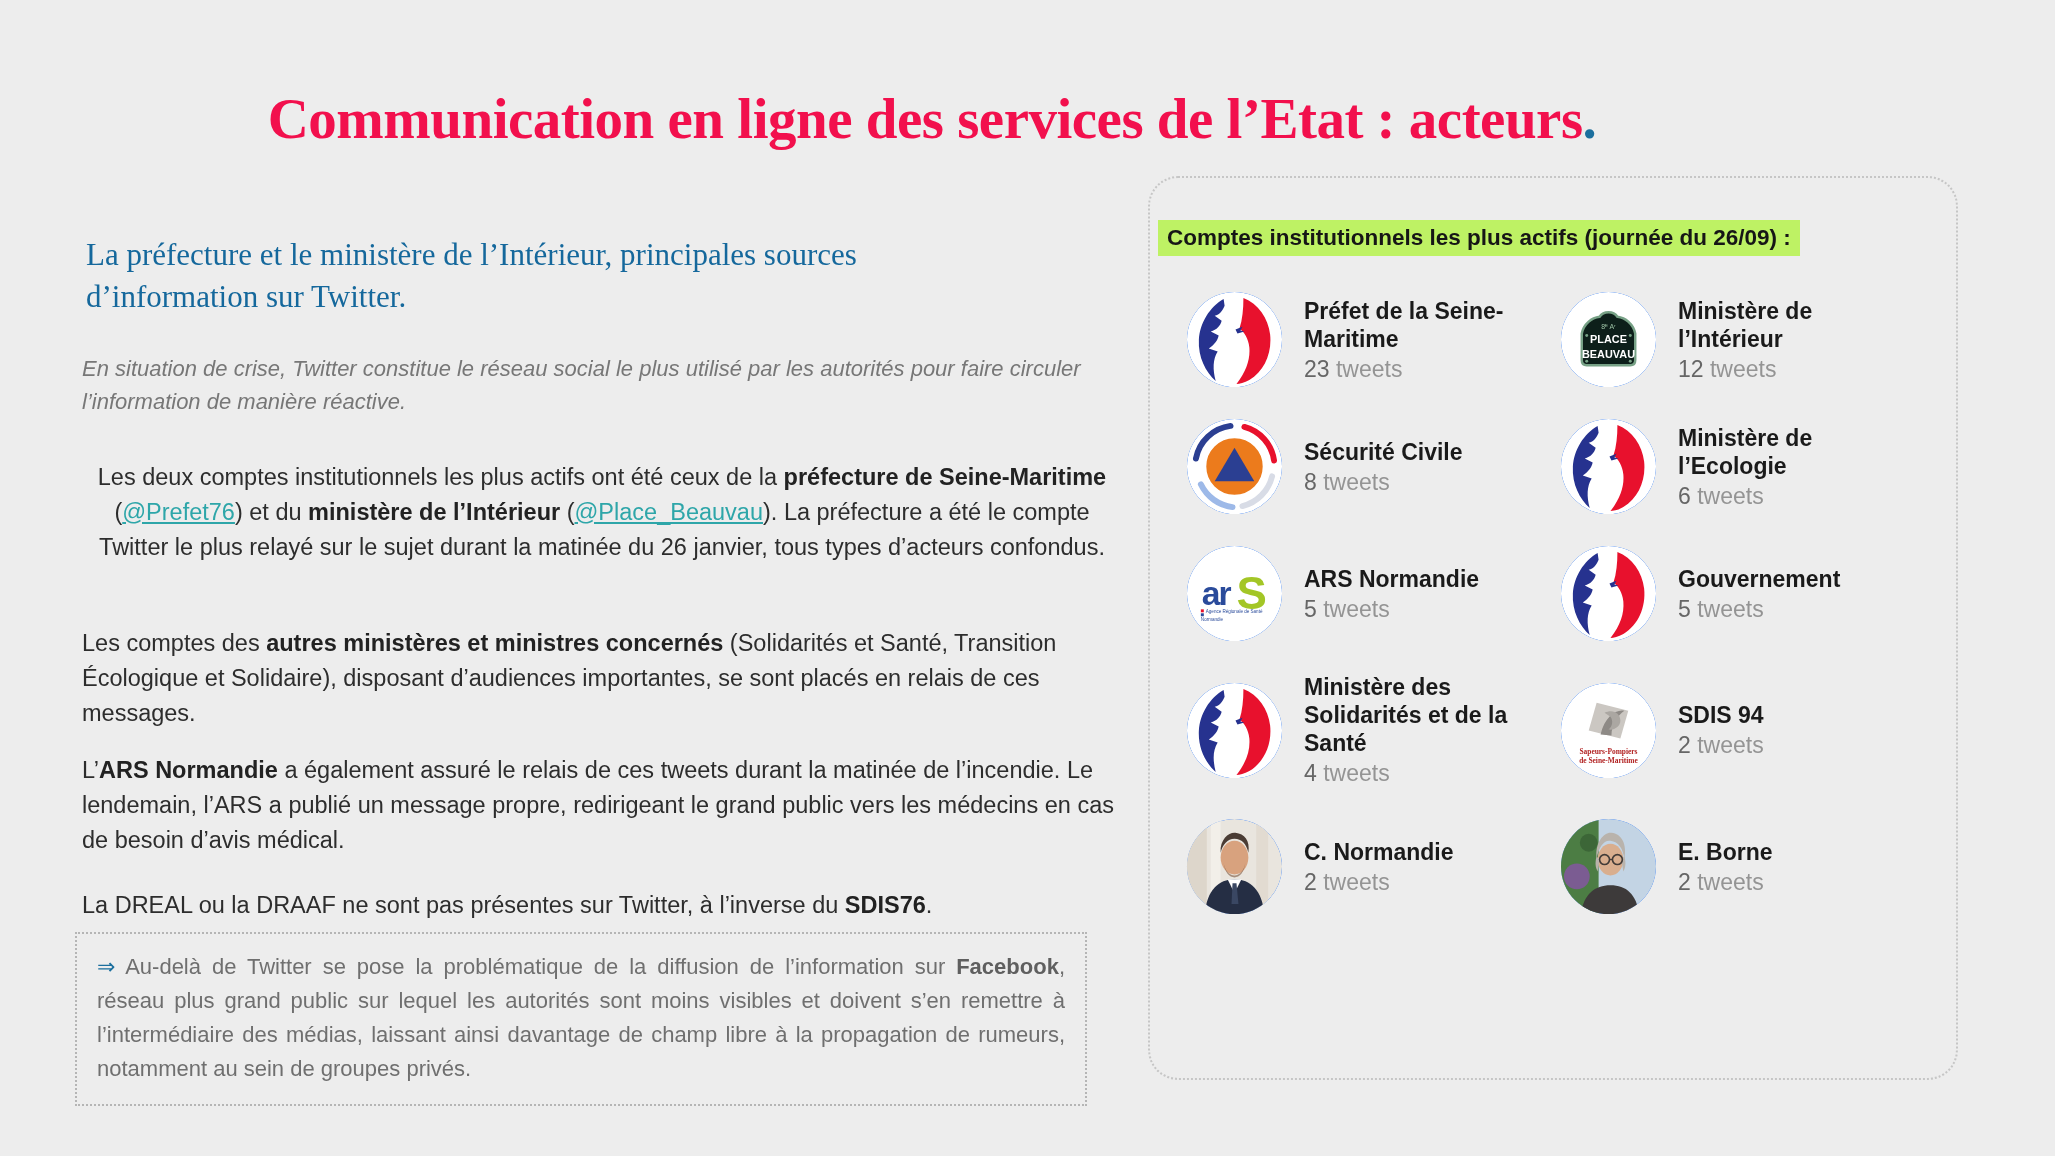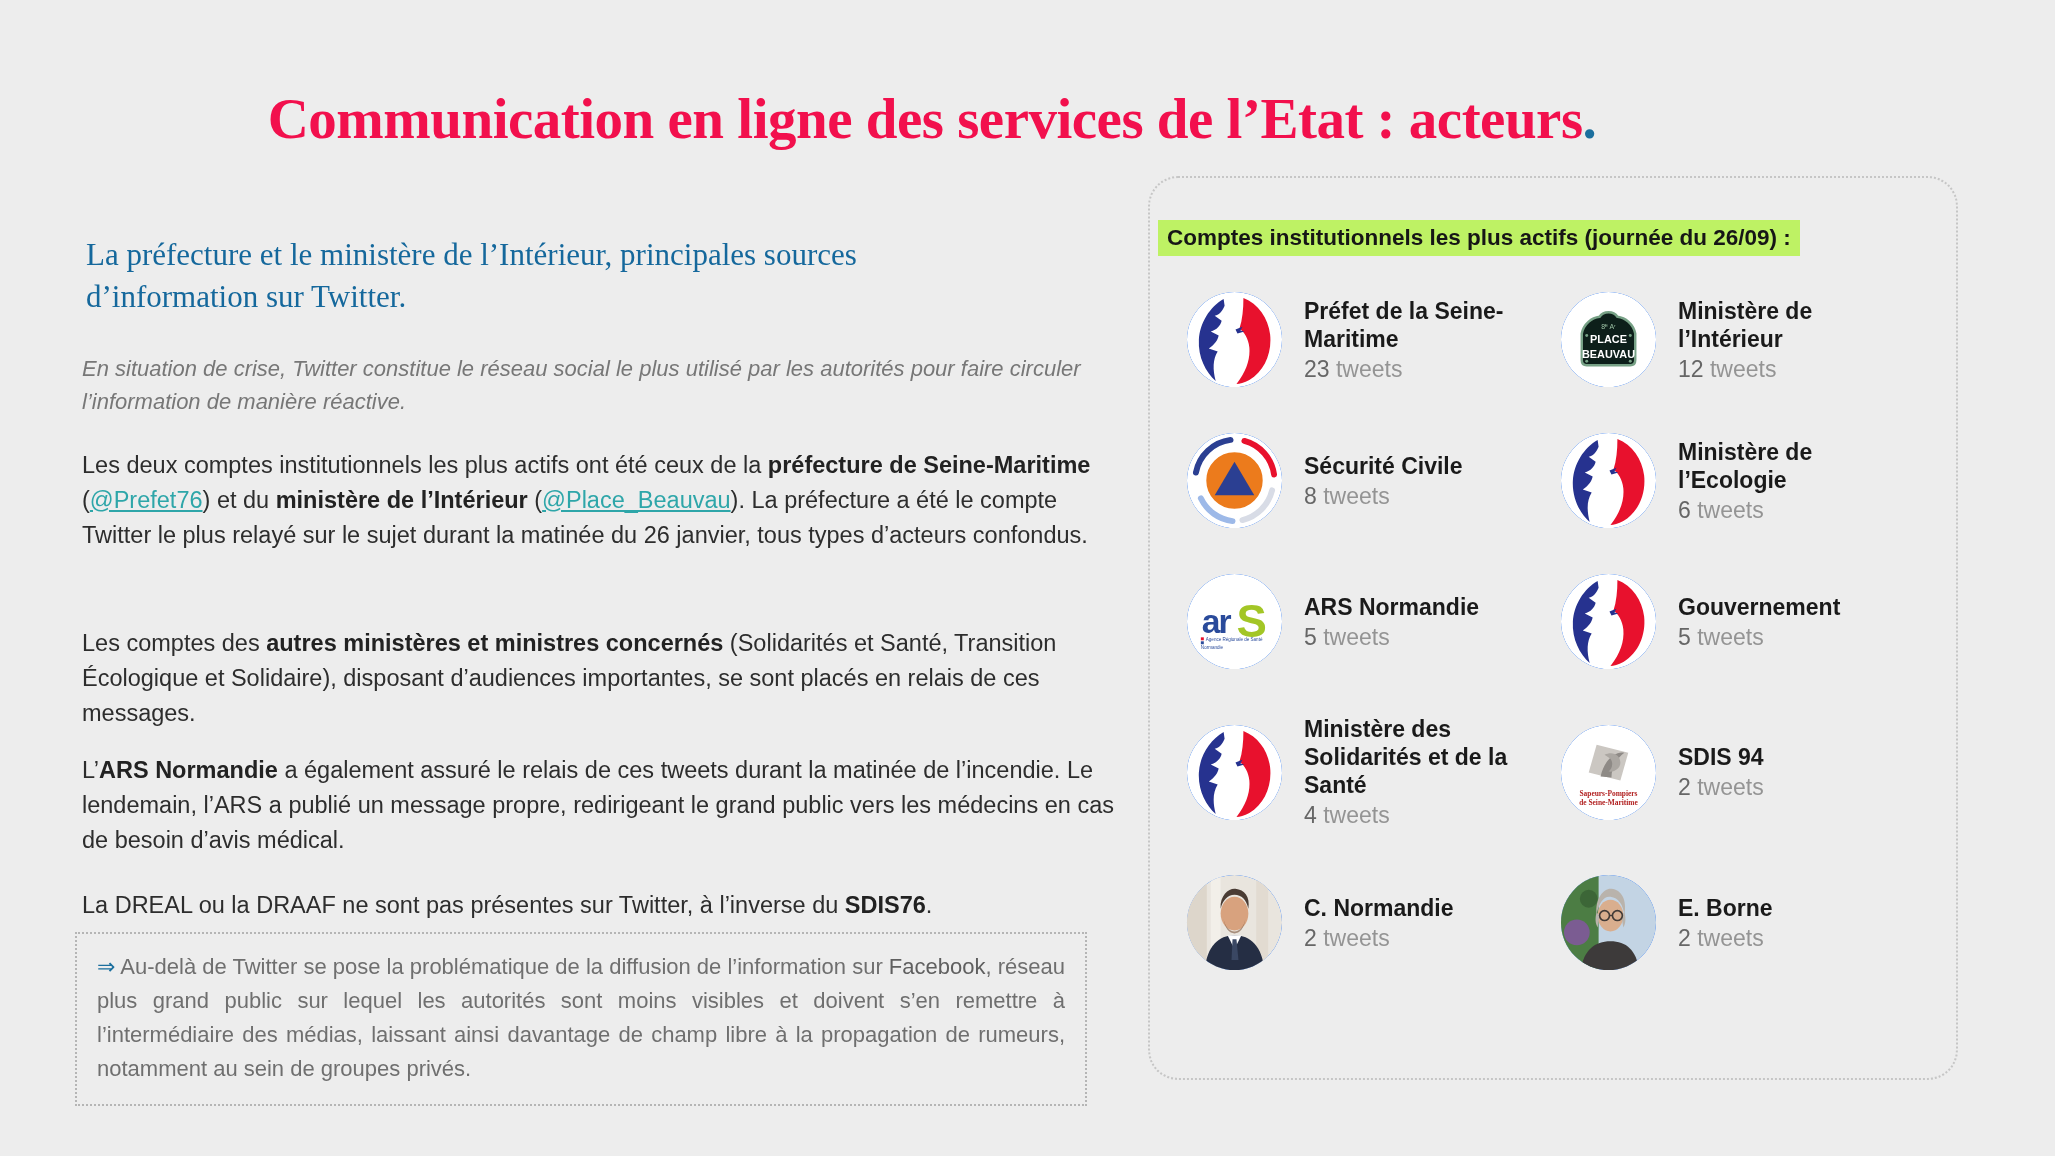--- a/index.html
+++ b/index.html
@@ -21,44 +21,44 @@
     font-size:31px;line-height:42px;color:#15689c;
   }
   .lede{
     position:absolute;left:82px;top:330px;width:1000px;
     font-style:italic;font-size:22px;line-height:33px;color:#777777;
   }
   .body-par{
     position:absolute;left:82px;width:1040px;
     font-size:23.5px;line-height:35px;color:#2d2d2d;
   }
-  .p1{top:424px;} .p2{top:594px;margin-top:32px;} .p3{top:729px;} .p4{top:864px;}
+  .p1{top:436px;text-align:center;} .p2{top:594px;margin-top:32px;} .p3{top:729px;} .p4{top:864px;}
   .body-par .b{font-weight:700;color:#222;}
   .tlink{color:#2ea6a9;text-decoration:underline;}
   
   .note-box{
     position:absolute;left:75px;top:932px;width:968px;
     border:2px dotted #b5b5b5;padding:16px 20px 18px 20px;
     font-size:22px;line-height:34px;color:#6f6f6f;text-align:justify;
   }
-  .note-box .b{font-weight:400;color:#5f5f5f;}
+  .note-box .b{font-weight:700;color:#5f5f5f;}
   .note-box .arrow{color:#1b6f9e;font-weight:400;}
   
   .panel{
     position:absolute;left:1148px;top:176px;width:806px;height:900px;
     border:2px dotted #c6c6c6;border-radius:30px;
   }
   .panel-header{
     position:absolute;left:8px;top:42px;
     background:#bef264;padding:5px 9px;
     font-size:22.5px;font-weight:700;color:#161616;white-space:nowrap;
   }
   .accounts-grid{
     position:absolute;left:37px;top:114px;right:24px;
-    display:grid;grid-template-columns:374px 1fr;row-gap:46px;
+    display:grid;grid-template-columns:374px 1fr;row-gap:32px;
   }
   .account-card{display:flex;align-items:center;gap:22px;}
   .avatar{
     flex:none;width:95px;height:95px;border-radius:50%;
     overflow:hidden;background:#3b82f6;
   }
   .avatar svg{display:block;width:95px;height:95px;}
   .acct-name{font-size:23px;font-weight:700;color:#1a1a1a;line-height:28px;max-width:208px;}
   .acct-count{font-size:23px;color:#666666;margin-top:3px;}
   .acct-count .unit{color:#949494;}

